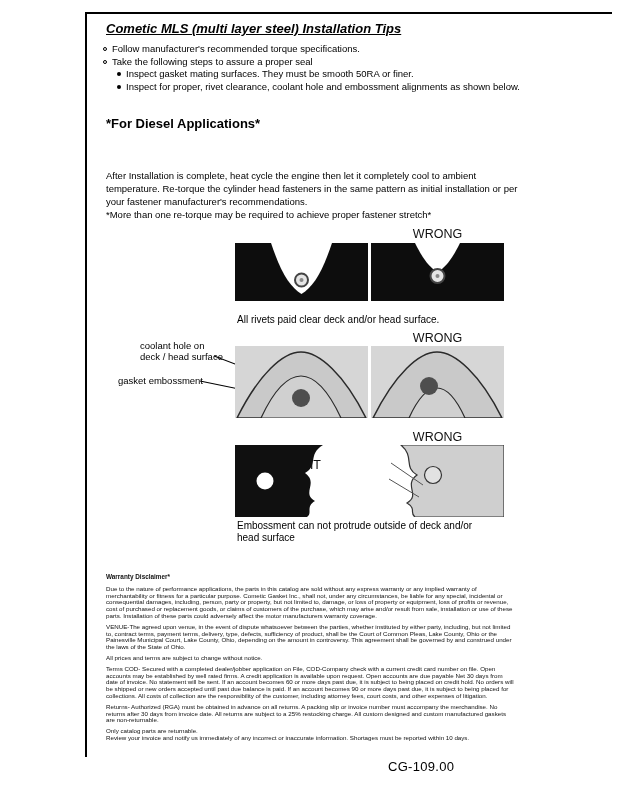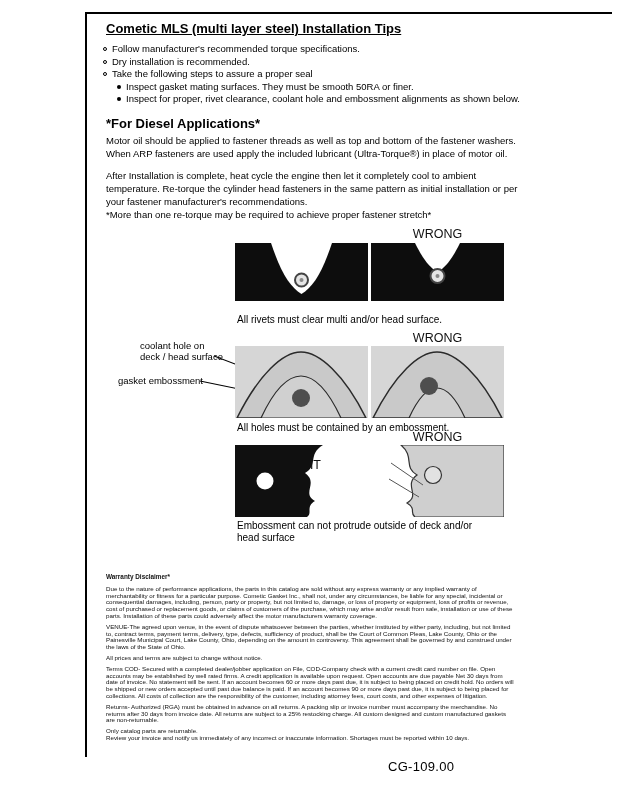--- a/index.html
+++ b/index.html
@@ -8,21 +8,21 @@
     position:relative; width:618px; height:800px; background:#fff;
     font-family:"Liberation Sans", sans-serif; color:#000; overflow:hidden;
     margin:0 auto;
   }
   .frame {
     position:absolute; left:85px; top:12px; width:527px; height:745px;
     border-top:2px solid #000; border-left:2px solid #000;
   }
   .title {
     position:absolute; left:106px; top:21px;
-    font-size:13px; font-weight:bold; text-decoration:underline; white-space:nowrap;
+    font-size:13px; font-weight:bold; text-decoration:underline; white-space:nowrap;font-style:italic;
   }
   .bullets { position:absolute; left:103px; top:43px; }
   .bullet { display:flex; align-items:flex-start; font-size:9.5px; line-height:12.5px; white-space:nowrap; }
   .bullet .ring {
     width:4px; height:4px; border:1px solid #000; border-radius:50%;
     margin:4px 5px 0 0; flex:none;
   }
   .bullet.sub { margin-left:14px;text-align:center; }
   .bullet .dot {
     width:4px; height:4px; background:#000; border-radius:50%;
@@ -67,38 +67,33 @@
 
   <h1 class="title">Cometic MLS (multi layer steel) Installation Tips</h1>
 
   <div class="bullets">
     <div class="bullet">
       <span class="ring"></span>
       <span>Follow manufacturer's recommended torque specifications.</span>
     </div>
     <div class="bullet">
       <span class="ring"></span>
-      <span>Dry installation is recommended.</span>
-    </div>
-    <div class="bullet">
-      <span class="ring"></span>
       <span>Take the following steps to assure a proper seal</span>
     </div>
     <div class="bullet sub">
       <span class="dot"></span>
       <span>Inspect gasket mating surfaces.  They must be smooth 50RA or finer.</span>
     </div>
     <div class="bullet sub">
       <span class="dot"></span>
       <span>Inspect for proper, rivet clearance, coolant hole and embossment alignments as shown below.</span>
     </div>
   </div>
 
   <h2 class="diesel-heading">*For Diesel Applications*</h2>
-  <p class="para p1">Motor oil should be applied to fastener threads as well as top and bottom of the fastener washers. When ARP fasteners are used apply the included lubricant (Ultra-Torque®) in place of motor oil.</p>
   <p class="para p2">After Installation is complete, heat cycle the engine then let it completely cool to ambient temperature. Re-torque the cylinder head fasteners in the same pattern as initial installation or per your fastener manufacturer's recommendations.</p>
   <p class="para note">*More than one re-torque may be required to achieve proper fastener stretch*</p>
 
   <div class="hdr lft h1">RIGHT</div>
   <div class="hdr rgt h1">WRONG</div>
   <div class="img r1a">
     <svg viewBox="0 0 133 68">
       <rect width="133" height="58" fill="#0d0d0d"></rect>
       <path d="M36 0 C46 30 55 44 66.5 51 C78 44 87 30 97 0 Z" fill="#fff"></path>
       <circle cx="66.5" cy="37" r="6.5" fill="#e5e5e5" stroke="#444" stroke-width="2"></circle>
@@ -106,21 +101,21 @@
     </svg>
   </div>
   <div class="img r1b">
     <svg viewBox="0 0 133 68">
       <rect width="133" height="58" fill="#0d0d0d"></rect>
       <path d="M44 0 C52 16 58 24 66.5 29 C75 24 81 16 89 0 Z" fill="#fff"></path>
       <circle cx="66.5" cy="33" r="7" fill="#e5e5e5" stroke="#444" stroke-width="2"></circle>
       <circle cx="66.5" cy="33" r="2" fill="#888"></circle>
     </svg>
   </div>
-  <div class="caption c1">All rivets must clear multi and/or head surface.</div>
+  <div class="caption c1">All rivets paid clear deck and/or head surface.</div>
 
   <div class="callout co-coolant">coolant hole on deck / head surface</div>
   <div class="callout co-emboss">gasket embossment</div>
   <svg class="leaders" viewBox="0 0 112 60">
     <line x1="18" y1="12" x2="102" y2="44" stroke="#000" stroke-width="1.1"></line>
     <line x1="4" y1="37" x2="82" y2="53" stroke="#000" stroke-width="1.1"></line>
   </svg>
   <div class="hdr lft h2">RIGHT</div>
   <div class="hdr rgt h2">WRONG</div>
   <div class="img r2a">
@@ -132,21 +127,20 @@
     </svg>
   </div>
   <div class="img r2b">
     <svg viewBox="0 0 133 72">
       <rect width="133" height="72" fill="#d6d6d6"></rect>
       <path d="M2 72 C24 28 48 6 66 6 C84 6 109 28 131 72 Z" fill="#c9c9c9" stroke="#2a2a2a" stroke-width="1.5"></path>
       <path d="M38 72 C48 50 58 42 66 42 C74 42 84 50 94 72 Z" fill="#d0d0d0" stroke="#2a2a2a" stroke-width="1.2"></path>
       <circle cx="58" cy="40" r="9" fill="#4e4e4e"></circle>
     </svg>
   </div>
-  <div class="caption c2">All holes must be contained by an embossment.</div>
 
   <div class="hdr lft h3">RIGHT</div>
   <div class="hdr rgt h3">WRONG</div>
   <div class="img r3a">
     <svg viewBox="0 0 133 72">
       <path d="M0 0 H88 C72 10 84 20 70 28 C84 38 66 48 80 56 C70 62 78 68 72 72 H0 Z" fill="#101010"></path>
       <circle cx="30" cy="36" r="8.5" fill="#fff"></circle>
     </svg>
   </div>
   <div class="img r3b">

